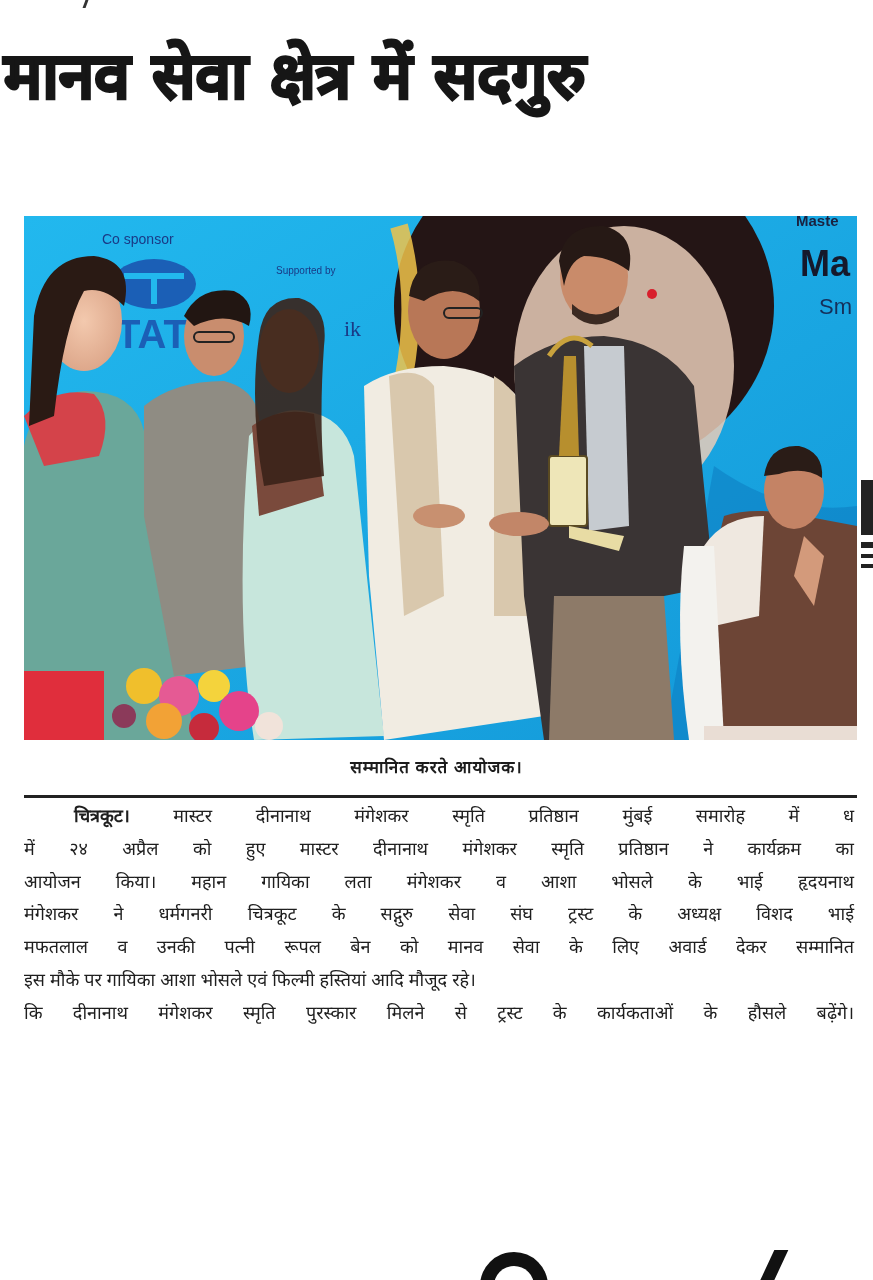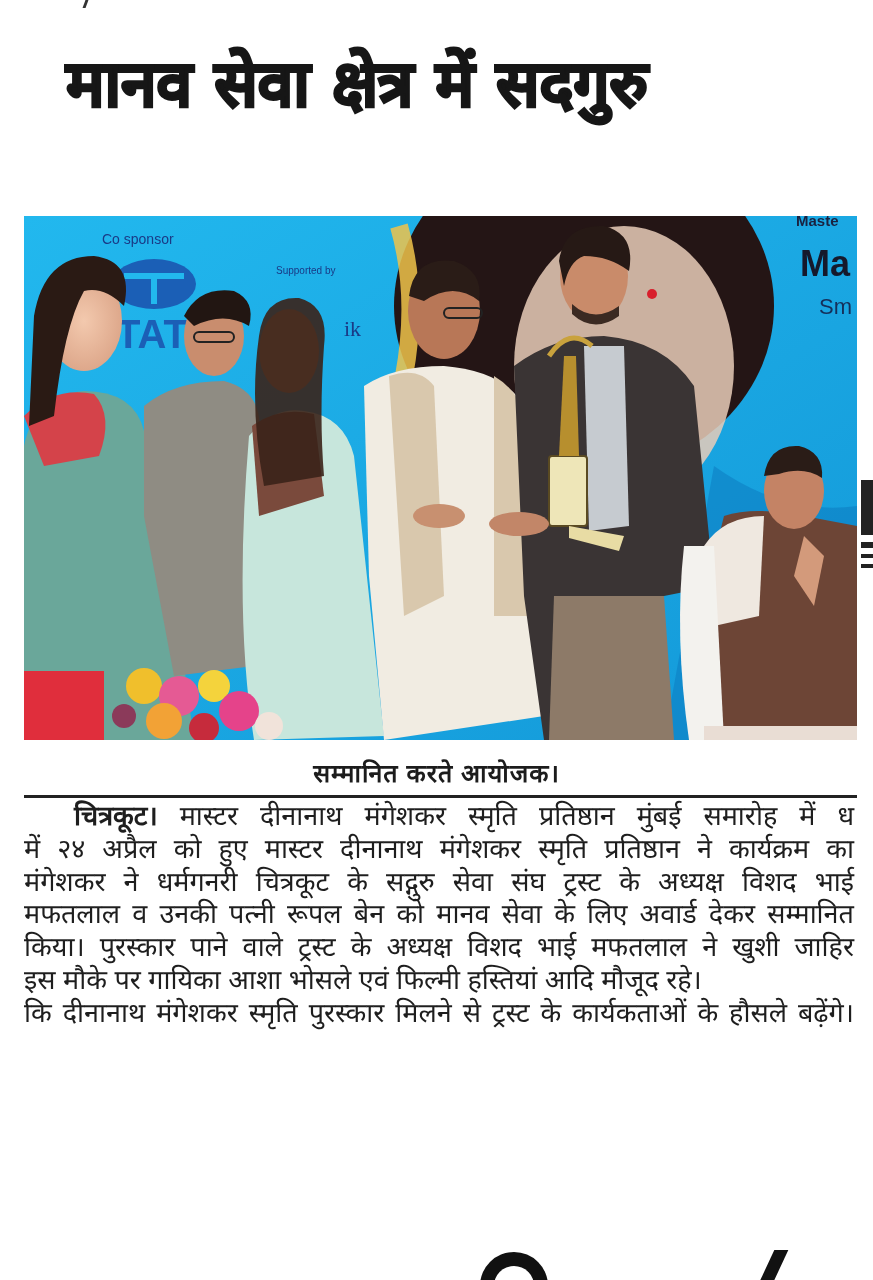--- a/index.html
+++ b/index.html
@@ -1,28 +1,28 @@
 <!DOCTYPE html>
 <html><head>
 <meta charset="utf-8">
 <style>
   html,body{margin:0;padding:0;background:#ffffff;}
   body{width:873px;height:1280px;position:relative;overflow:hidden;font-family:"DejaVu Sans",sans-serif;color:#1a1a1a;}
   .tick{position:absolute;left:84px;top:0;width:3px;height:8px;background:#333;transform:skewX(-20deg);}
-  .headline{position:absolute;left:0;top:28px;width:690px;text-align:center;margin:12px;
+  .headline{position:absolute;left:0;top:28px;width:690px;margin:4px;
     font-family:"DejaVu Sans",sans-serif;font-weight:bold;font-size:64px;line-height:88px;color:#161616;letter-spacing:0px;
     -webkit-text-stroke:2.5px #161616;}
   .headline span{display:block;}
   .photo{position:absolute;left:24px;top:216px;width:833px;height:524px;overflow:hidden;background:#1fb3ea;}
   .photo svg{display:block;}
   .right-edge{position:absolute;left:857px;top:470px;width:16px;height:150px;}
   .right-edge .blk{position:absolute;left:4px;width:12px;background:#222;}
-  .caption{position:absolute;left:0;top:755px;width:873px;text-align:center;font-family:"Liberation Sans",sans-serif;font-weight:bold;font-size:25px;color:#1c1c1c;letter-spacing:1px;}
+  .caption{position:absolute;left:0;top:755px;width:873px;text-align:center;font-family:"Liberation Sans",sans-serif;font-weight:bold;font-size:17px;color:#1c1c1c;letter-spacing:1px;}
   .rule{position:absolute;left:24px;top:795px;width:833px;height:3px;background:#222;}
-  .body{position:absolute;left:24px;top:800px;width:830px;font-family:"Liberation Sans",sans-serif;font-size:27px;line-height:32.8px;color:#1e1e1e;text-align:justify;}
+  .body{position:absolute;left:24px;top:800px;width:830px;font-family:"Liberation Sans",sans-serif;font-size:18px;line-height:32.8px;color:#1e1e1e;text-align:justify;}
   .body .ln{display:block;text-align:justify;text-align-last:justify;white-space:nowrap;height:32.8px;}
   .body .ln.last{text-align-last:left;}
   .dateline{font-weight:bold;}
   .indent{display:inline-block;width:50px;}
   .bottom-shape{position:absolute;background:transparent;border:14px solid #111;}
 </style>
 </head>
 <body>
 
 <div class="tick"></div>
@@ -128,21 +128,21 @@
   <div class="blk" style="top:94px;height:4px;"></div>
 </div>
 
 <div class="caption">सम्मानित करते आयोजक।</div>
 
 <div class="rule"></div>
 
 <div class="body">
   <span class="ln"><span class="indent"></span><span class="dateline">चित्रकूट।</span> <span>मास्टर दीनानाथ मंगेशकर स्मृति प्रतिष्ठान मुंबई समारोह में ध</span></span>
   <span class="ln">में २४ अप्रैल को हुए मास्टर दीनानाथ मंगेशकर स्मृति प्रतिष्ठान ने कार्यक्रम का</span>
+  <span class="ln">आयोजन किया। महान गायिका लता मंगेशकर व आशा भोसले के भाई हृदयनाथ</span>
   <span class="ln">मंगेशकर ने धर्मगनरी चित्रकूट के सद्गुरु सेवा संघ ट्रस्ट के अध्यक्ष विशद भाई</span>
   <span class="ln">मफतलाल व उनकी पत्नी रूपल बेन को मानव सेवा के लिए अवार्ड देकर सम्मानित</span>
-  <span class="ln">किया। पुरस्कार पाने वाले ट्रस्ट के अध्यक्ष विशद भाई मफतलाल ने खुशी जाहिर</span>
   <span class="ln last">इस मौके पर गायिका आशा भोसले एवं फिल्मी हस्तियां आदि मौजूद रहे।</span>
   <span class="ln">कि दीनानाथ मंगेशकर स्मृति पुरस्कार मिलने से ट्रस्ट के कार्यकताओं के हौसले बढ़ेंगे।</span>
 </div>
 
 <div class="bottom-shape" style="left:480px;top:1252px;width:40px;height:60px;border-radius:40px 40px 0 0;border-bottom:none;"></div>
 <div style="position:absolute;left:765px;top:1250px;width:14px;height:40px;background:#111;transform:skewX(-25deg);"></div>
 
 </body></html>

